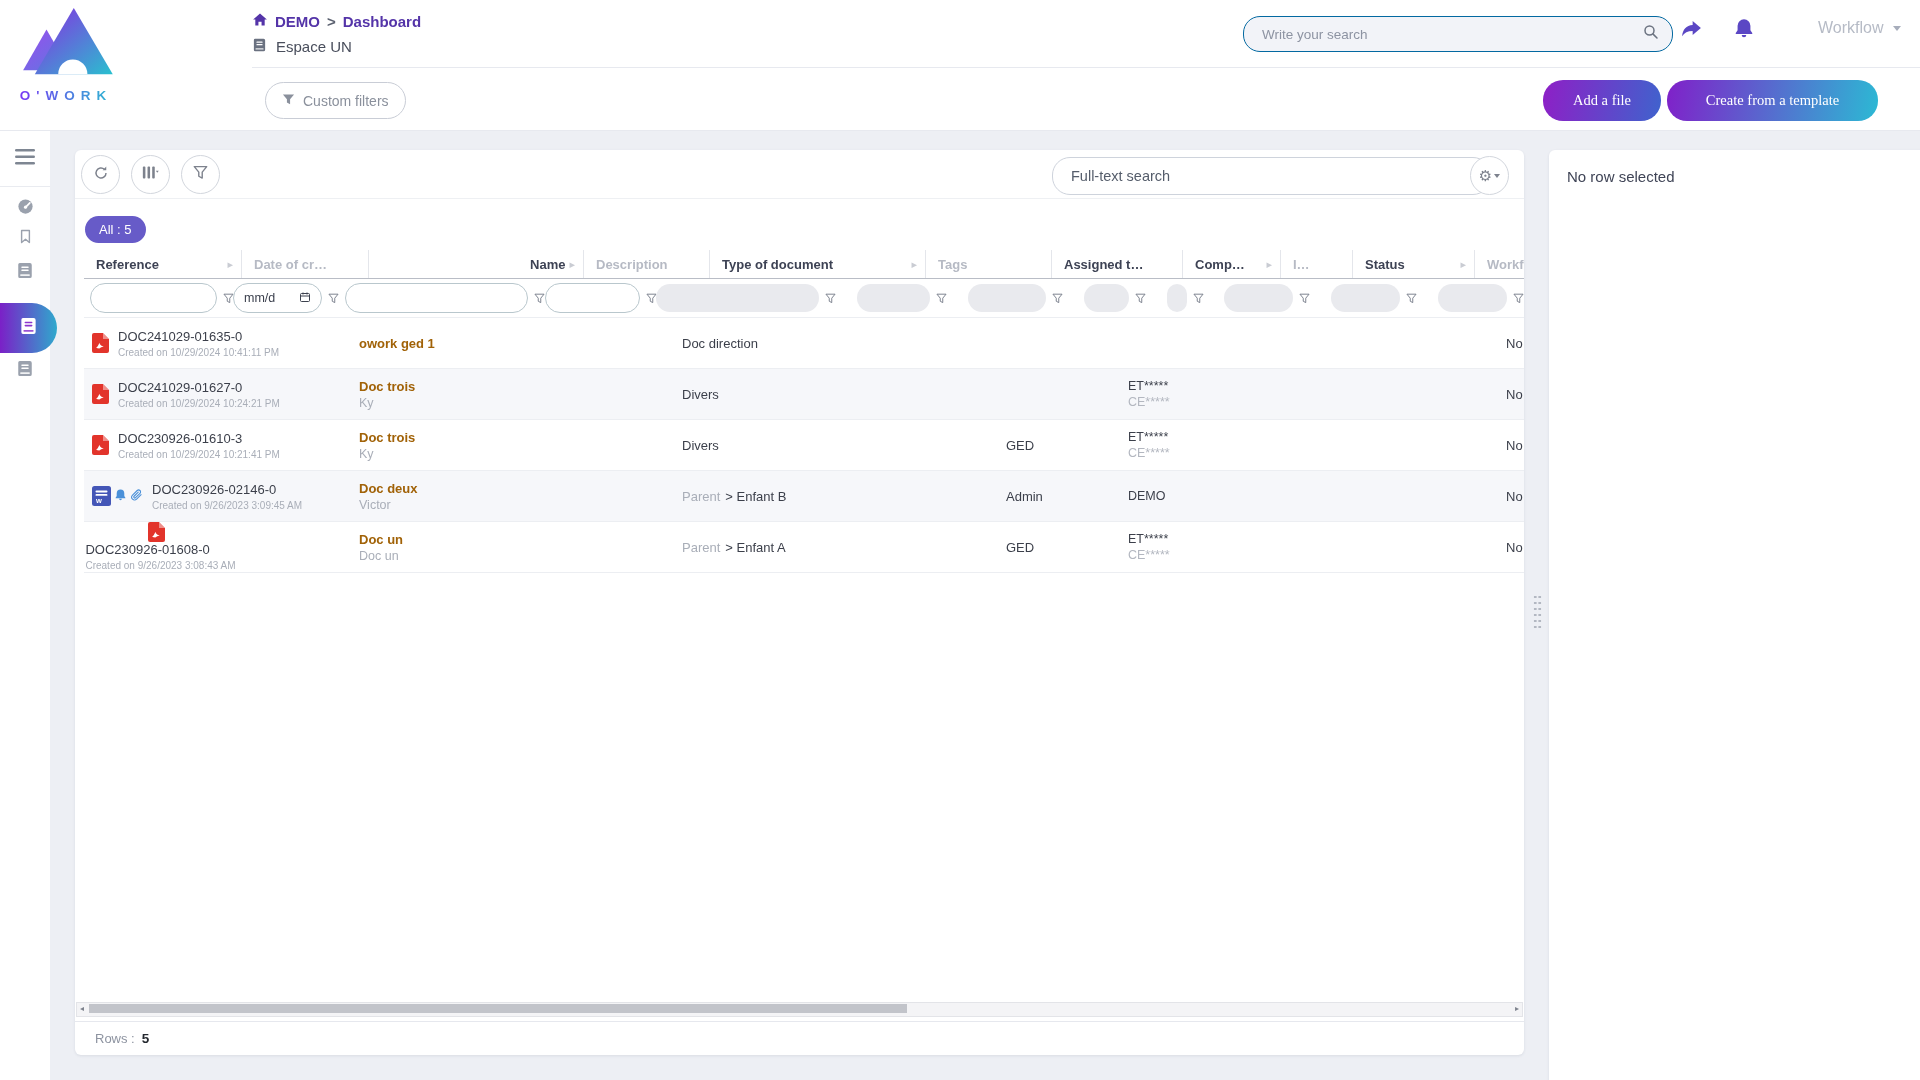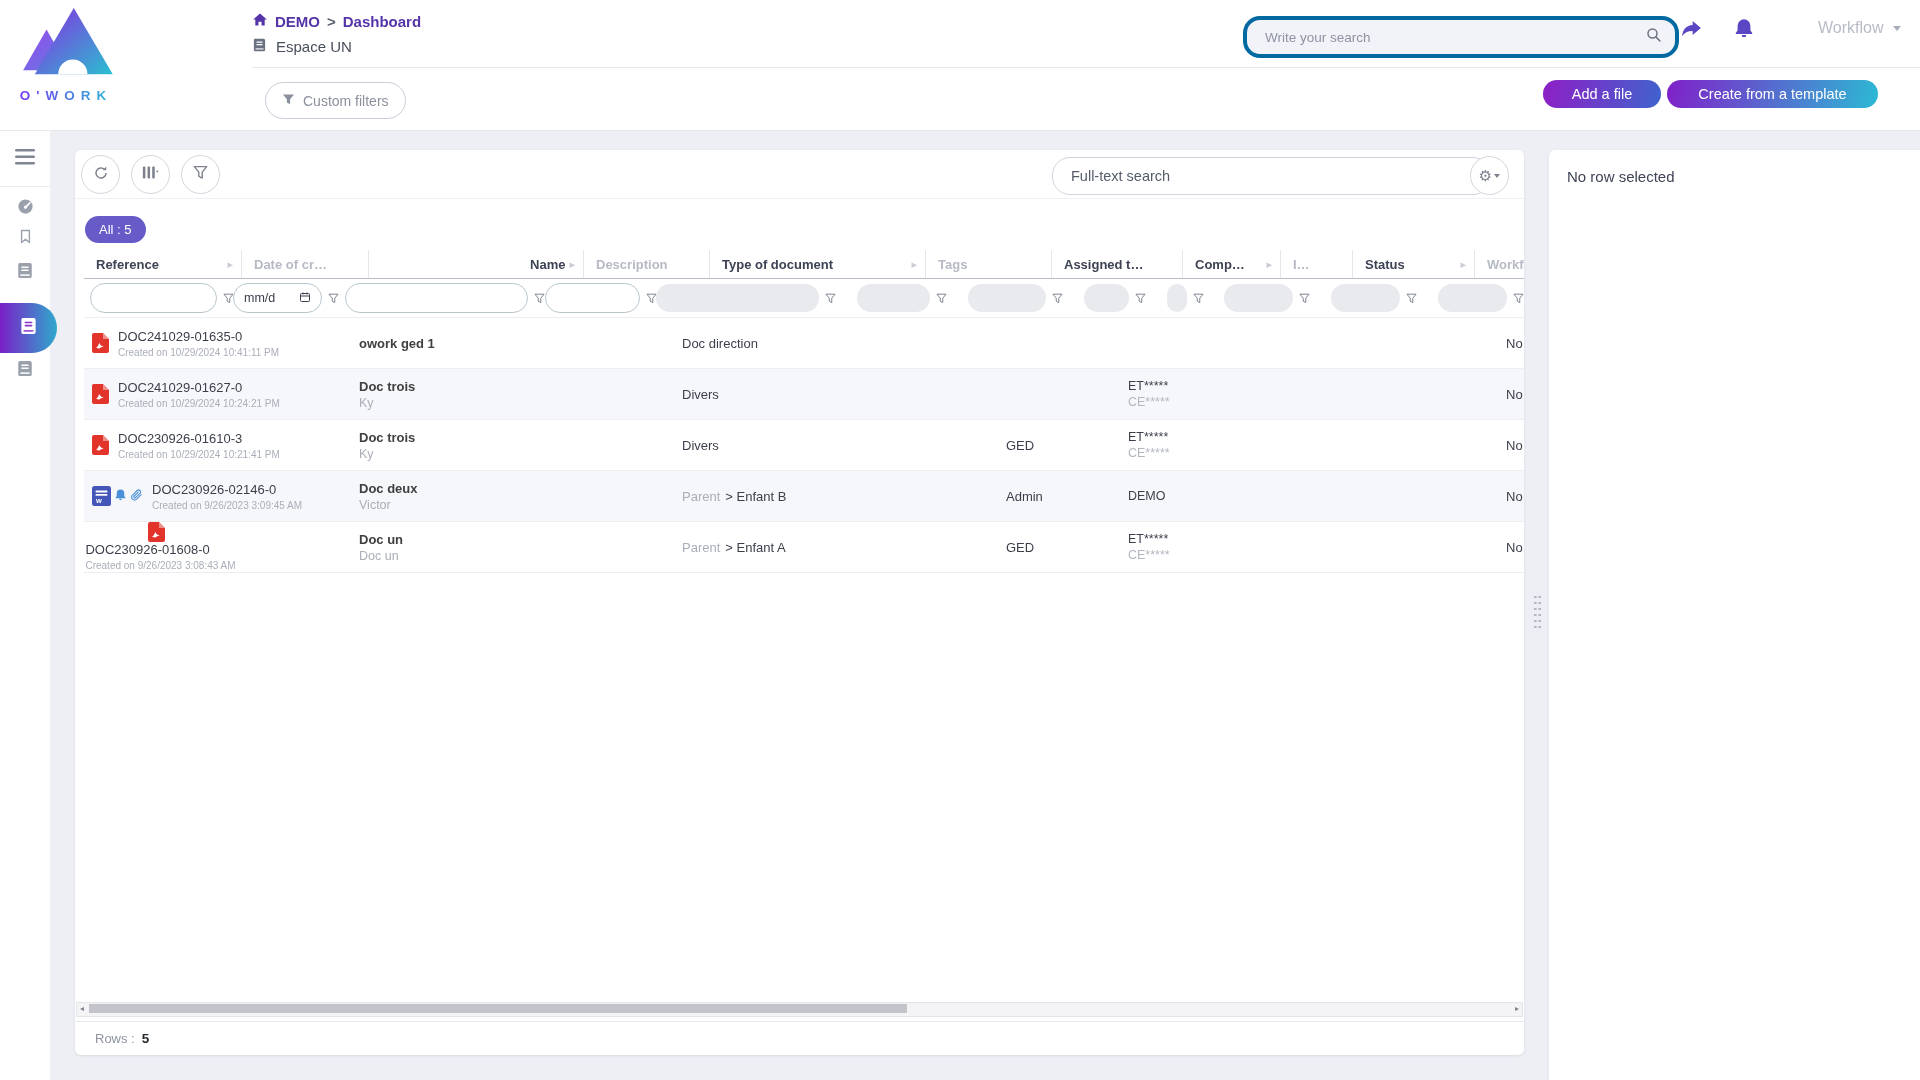--- a/index.html
+++ b/index.html
@@ -13,34 +13,34 @@
   #topbar{position:absolute;left:0;top:0;width:1920px;height:130px;background:#fff;border-bottom:1px solid #e7e9ef;}
   #logo{position:absolute;left:14px;top:6px;width:104px;text-align:center;cursor:pointer;}
   #logo-text{font-size:13.5px;font-weight:bold;letter-spacing:6px;margin-top:2px;
     background:linear-gradient(90deg,#7b2ff7,#29c0cf);
     -webkit-background-clip:text;background-clip:text;-webkit-text-fill-color:transparent;color:#5a35b5;}
   #crumbs{position:absolute;left:252px;top:12px;}
   .crumb-row{display:flex;align-items:center;gap:7px;font-size:15px;font-weight:bold;color:#5434a8;}
   .crumb-sep{color:#5b6170;}
   .space-row{display:flex;align-items:center;gap:9px;margin-top:7px;font-size:15px;color:#494e5c;font-weight:normal;}
   #crumb-divider{position:absolute;left:252px;top:67px;right:0;height:1px;background:#e7e9ef;}
-  #global-search{position:absolute;left:1243px;top:16px;width:400px;height:34px;border:4px solid #0369a1;border-radius:17px;background:#f2f3f8;display:flex;align-items:center;padding:0 12px 0 16px;}
+  #global-search{position:absolute;left:1243px;top:16px;width:400px;height:34px;border:1px solid #0369a1;border-radius:17px;background:#f2f3f8;display:flex;align-items:center;padding:0 12px 0 16px;}
   #global-search input{flex:1;border:none;outline:none;background:transparent;font-size:13.5px;color:#4a5260;font-family:inherit;}
   #global-search input::placeholder{color:#8d93a2;}
   .top-ic{position:absolute;top:17px;display:flex;align-items:center;cursor:pointer;}
   #share-ic{left:1678px;}
   #bell-ic{left:1733px;}
   #user-menu{position:absolute;left:1818px;top:19px;display:flex;align-items:center;gap:9px;cursor:pointer;}
   #user-menu .role{font-size:16px;color:#b6bbc6;}
   .caret{width:0;height:0;border-left:4.5px solid transparent;border-right:4.5px solid transparent;border-top:5px solid #a7adbb;}
   #custom-filters{position:absolute;left:265px;top:82px;height:37px;display:flex;align-items:center;gap:8px;
     border:1px solid #c9cdd6;border-radius:19px;background:transparent;padding:0 16px;cursor:pointer;
     font-size:14px;color:#8a909c;font-family:inherit;}
-  .grad-btn{position:absolute;top:80px;height:28px;border:none;border-radius:20px;color:#fff;font-size:14.5px;
-    font-family:Liberation Sans, sans-serif;cursor:pointer;padding:0 20px;}
+  .grad-btn{position:absolute;top:80px;height:41px;border:none;border-radius:20px;color:#fff;font-size:14.5px;
+    font-family:Liberation Serif, serif;cursor:pointer;padding:0 20px;}
   #btn-add{left:1543px;width:118px;background:linear-gradient(100deg,#8e1fc6,#3f63cd);}
   #btn-create{left:1667px;width:211px;background:linear-gradient(100deg,#8020c9,#2cb9d4);}
   
   #sidebar{position:absolute;left:0;top:131px;width:50px;height:949px;background:#fff;}
   .sb-item{position:absolute;left:0;width:50px;display:flex;justify-content:center;cursor:pointer;}
   #sb-menu{top:0;height:55px;align-items:center;border-bottom:1px solid #e9ebf0;width:50px;}
   #sb-dashboard{top:66px;}
   #sb-bookmarks{top:96px;}
   #sb-docs1{top:130px;}
   #sb-active{top:172px;width:57px;height:50px;border-radius:0 25px 25px 0;
@@ -79,21 +79,21 @@
   .f-select{height:28px;background:#e9eaee;border-radius:15px;cursor:pointer;}
   .funnel{display:flex;flex:none;cursor:pointer;}
   .tr{display:flex;height:50px;background:#fff;border-bottom:1px solid #eceef2;cursor:pointer;}
   .tr.alt{background:#f6f7fa;}
   .td{display:flex;align-items:center;flex:none;padding-left:12px;font-size:13px;color:#3b3f4a;overflow:hidden;}
   .td.col-reference{overflow:visible;padding-left:8px;}
   .doc-icons{display:flex;align-items:center;gap:3px;margin-right:9px;flex:none;}
   .stack{display:flex;flex-direction:column;justify-content:center;white-space:nowrap;}
   .ref-main{font-size:13px;color:#3b3f4a;}
   .ref-sub{font-size:10px;color:#a9aeb8;margin-top:3px;}
-  .name-main{font-weight:bold;font-size:13px;color:#404040;}
+  .name-main{font-weight:bold;font-size:13px;color:#a16207;}
   .name-sub{font-size:12.5px;color:#a9aeb8;margin-top:2px;}
   .name-sub:empty,.comp-sub:empty,.type-prefix:empty{display:none;}
   .type-prefix{color:#a9aeb8;margin-right:5px;}
   .comp-main{font-size:12.5px;}
   .comp-sub{font-size:12.5px;color:#b3b7c0;margin-top:2px;}
   
   #hscroll{position:absolute;left:1px;right:1px;bottom:38px;height:13px;background:#f4f4f6;border:1px solid #e3e4e8;}
   #hs-thumb{position:absolute;left:12px;top:1px;width:818px;height:9px;background:#c2c4ca;}
   .hs-arrow{position:absolute;top:0;font-size:8px;color:#7d828d;line-height:11px;cursor:pointer;}
   #hs-left{left:3px;} #hs-right{right:3px;}

